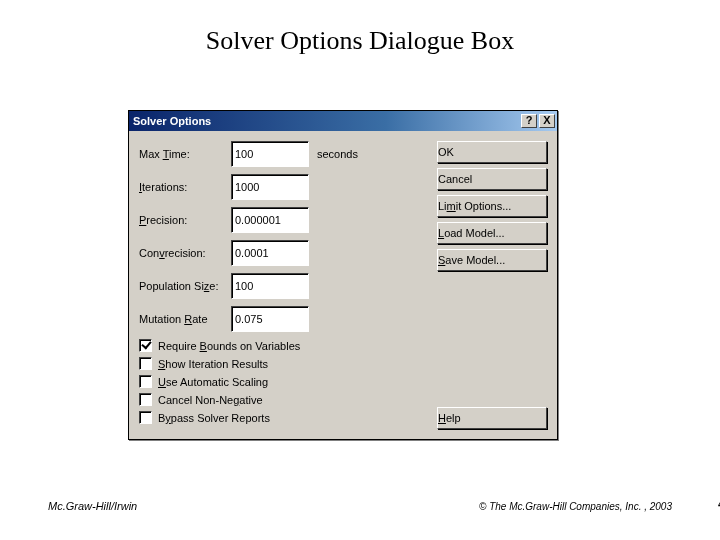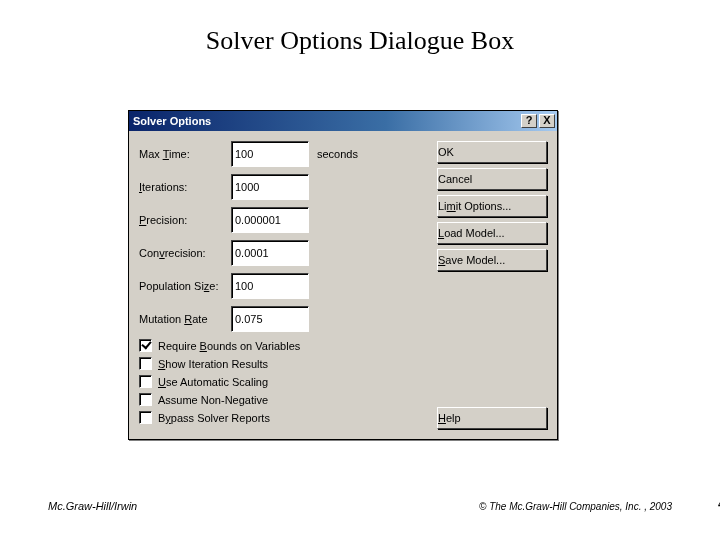--- a/index.html
+++ b/index.html
@@ -182,21 +182,21 @@
         <div class="chk-row">
           <span class="chk"></span>
           <span><span></span><span class="u">S</span><span>how Iteration Results</span></span>
         </div>
         <div class="chk-row">
           <span class="chk"></span>
           <span><span></span><span class="u">U</span><span>se Automatic Scaling</span></span>
         </div>
         <div class="chk-row">
           <span class="chk"></span>
-          <span><span>Assume Non-Ne</span><span class="u">g</span><span>ative</span></span>
+          <span><span>Cancel Non-Ne</span><span class="u">g</span><span>ative</span></span>
         </div>
         <div class="chk-row">
           <span class="chk"></span>
           <span><span>B</span><span class="u">y</span><span>pass Solver Reports</span></span>
         </div>
       </div>
 
     </div>
     <div class="rightcol">
       <div class="btn">OK</div>

